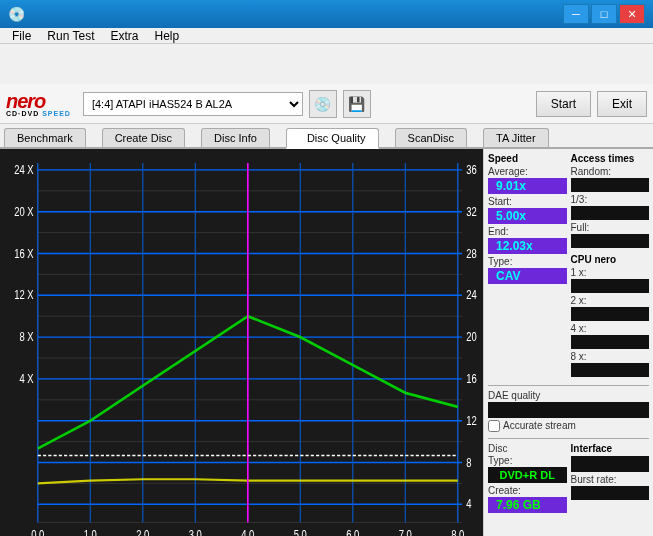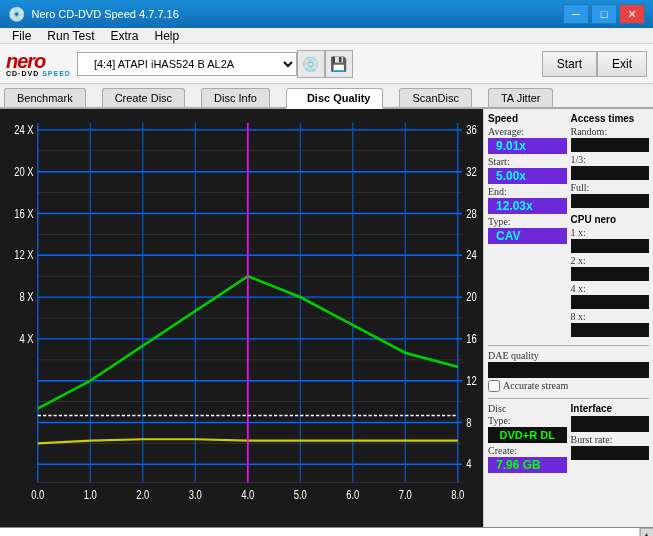--- a/index.html
+++ b/index.html
@@ -43,32 +43,34 @@
       font-size: 12px;
     }
 
     
     .toolbar {
       background: #f5f5f5;
       height: 40px;
       display: flex;
       align-items: center;
       padding: 0 6px;
+      gap: 6px;
       border-bottom: 1px solid #ccc;
+      margin-top: 40px;
     }
     .logo-area {
       display: flex; flex-direction: column; align-items: flex-start;
       margin-right: 6px;
     }
     .logo-nero { font-size: 18px; font-weight: bold; color: #000; font-style: italic; letter-spacing: -1px; }
     .logo-sub { font-size: 8px; color: #333; letter-spacing: 1px; font-weight: bold; margin-top: -3px; }
     .drive-select {
       background: white;
       border: 1px solid #aaa;
-      padding: 2px 12px;
+      padding: 2px 4px;
       font-size: 11px;
       height: 24px;
       width: 220px;
     }
     .toolbar-icon-btn {
       width: 28px; height: 28px;
       background: #e8e8e8;
       border: 1px solid #aaa;
       display: flex; align-items: center; justify-content: center;
       cursor: pointer;
@@ -106,21 +108,21 @@
       border-bottom: none;
       background: #e0e0e0;
       cursor: pointer;
       font-size: 11px;
       border-radius: 3px 3px 0 0;
     }
     .tab.active {
       background: white;
       border-bottom: 2px solid white;
       margin-bottom: -2px;
-      font-weight: bold;
+      font-weight: normal;
       padding-left: 20px;
     }
 
     
     .main-content {
       display: flex;
       height: calc(536px - 28px - 22px - 40px - 28px);
     }
 
     
@@ -169,21 +171,20 @@
     }
 
     
     .panel-section {
       margin-bottom: 2px;
     }
     .panel-label {
       font-size: 10px;
       color: #333;
       margin-bottom: 1px;
-      font-family: Liberation Serif, serif;
     }
     .panel-value {
       background: #6d28d9;
       color: #00ffff;
       text-align: left;
       font-size: 12px;
       font-weight: bold;
       padding: 1px 8px;
       width: 100%;
     }
@@ -220,21 +221,20 @@
       padding: 2px;
       width: 100%;
     }
   </style>
 </head>
 <body>
 
 <div class="title-bar">
   <div class="title-bar-left">
     <span style="font-size:14px;">💿</span>
-    <span>Nero CD-DVD Speed 4.7.7.16</span>
   </div>
   <div class="title-bar-controls">
     <button class="title-bar-btn">─</button>
     <button class="title-bar-btn">□</button>
     <button class="title-bar-btn close">✕</button>
   </div>
 </div>
 
 <div class="menu-bar">
   <span class="menu-item">File</span>

